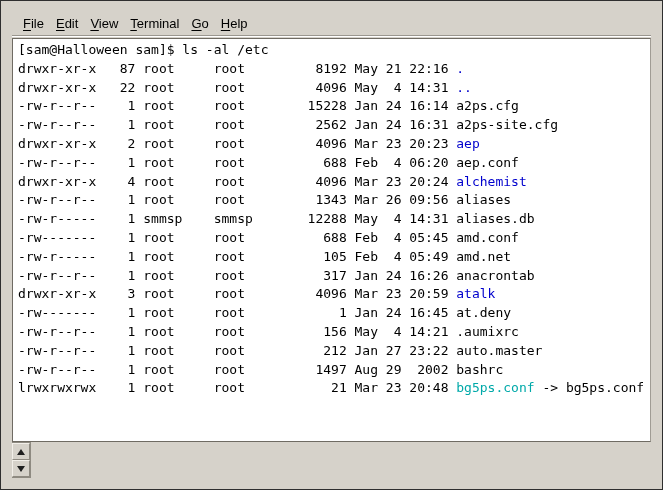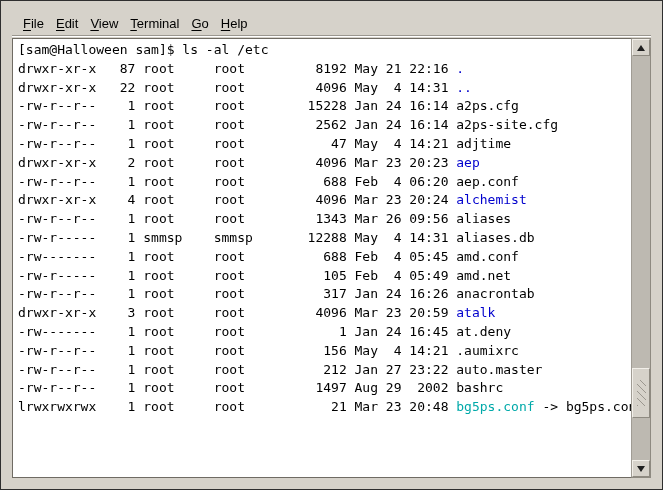--- a/index.html
+++ b/index.html
@@ -30,21 +30,21 @@
     flex:0 0 auto;
   }
   .menu-item{
     font-size:13px;color:#000;
     padding:3px 6px;
     cursor:default;
   }
   .menu-item u{text-decoration:underline;text-underline-offset:2px;}
   .content{
     flex:1 1 auto;
-    display:flex;
+    display:flex;flex-direction:column;
     margin-top:2px;
     min-height:0;
   }
   .terminal{
     flex:1 1 auto;
     background:#fff;
     border:1px solid #6f6b63;
     border-right:1px solid #a09c94;
     overflow:hidden;
     padding:2px 0 0 5px;
@@ -113,22 +113,21 @@
       <div class="menu-item"><u>T</u>erminal</div>
       <div class="menu-item"><u>G</u>o</div>
       <div class="menu-item"><u>H</u>elp</div>
     </div>
   <div class="content">
     <div class="terminal" id="terminal">
         <div class="line"><span>[sam@Halloween sam]$ ls -al /etc</span></div>
         <div class="line"><span>drwxr-xr-x   87 root     root         8192 May 21 22:16 </span><span class="c-dir">.</span></div>
         <div class="line"><span>drwxr-xr-x   22 root     root         4096 May  4 14:31 </span><span class="c-dir">..</span></div>
         <div class="line"><span>-rw-r--r--    1 root     root        15228 Jan 24 16:14 a2ps.cfg</span></div>
-        <div class="line"><span>-rw-r--r--    1 root     root         2562 Jan 24 16:14 a2ps-site.cfg</span></div>
-        <div class="line"><span>-rw-r--r--    1 root     root           47 May  4 14:21 adjtime</span></div>
+        <div class="line"><span>-rw-r--r--    1 root     root         2562 Jan 24 16:31 a2ps-site.cfg</span></div>
         <div class="line"><span>drwxr-xr-x    2 root     root         4096 Mar 23 20:23 </span><span class="c-dir">aep</span></div>
         <div class="line"><span>-rw-r--r--    1 root     root          688 Feb  4 06:20 aep.conf</span></div>
         <div class="line"><span>drwxr-xr-x    4 root     root         4096 Mar 23 20:24 </span><span class="c-dir">alchemist</span></div>
         <div class="line"><span>-rw-r--r--    1 root     root         1343 Mar 26 09:56 aliases</span></div>
         <div class="line"><span>-rw-r-----    1 smmsp    smmsp       12288 May  4 14:31 aliases.db</span></div>
         <div class="line"><span>-rw-------    1 root     root          688 Feb  4 05:45 amd.conf</span></div>
         <div class="line"><span>-rw-r-----    1 root     root          105 Feb  4 05:49 amd.net</span></div>
         <div class="line"><span>-rw-r--r--    1 root     root          317 Jan 24 16:26 anacrontab</span></div>
         <div class="line"><span>drwxr-xr-x    3 root     root         4096 Mar 23 20:59 </span><span class="c-dir">atalk</span></div>
         <div class="line"><span>-rw-------    1 root     root            1 Jan 24 16:45 at.deny</span></div>

